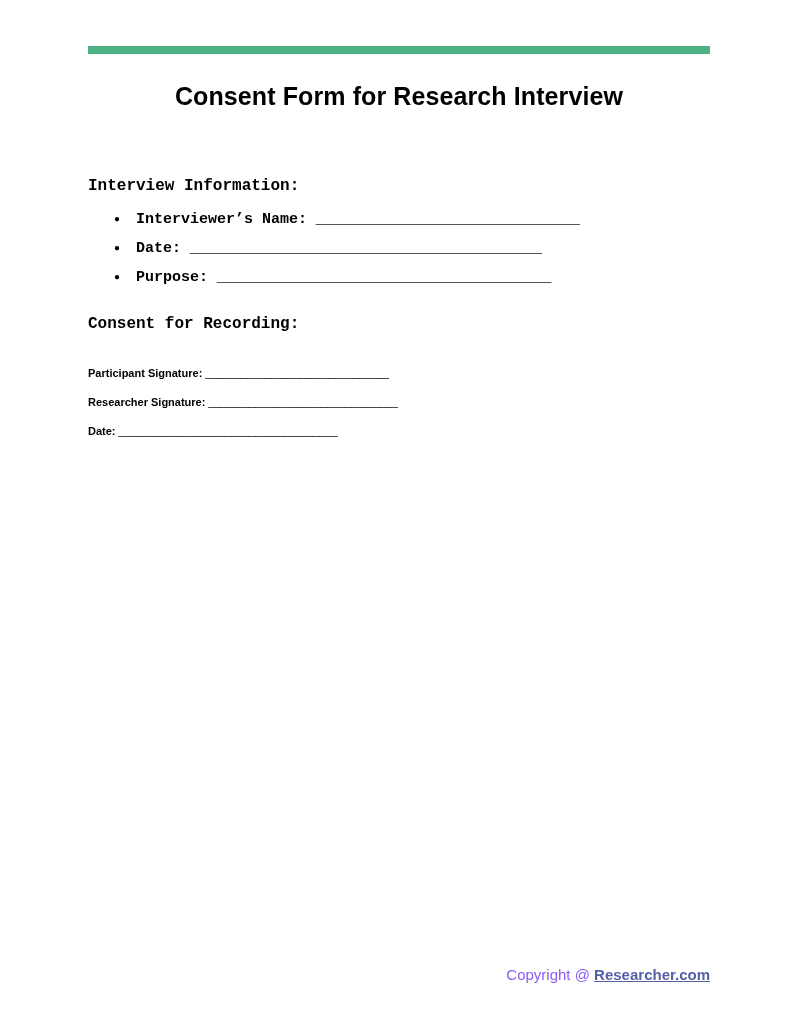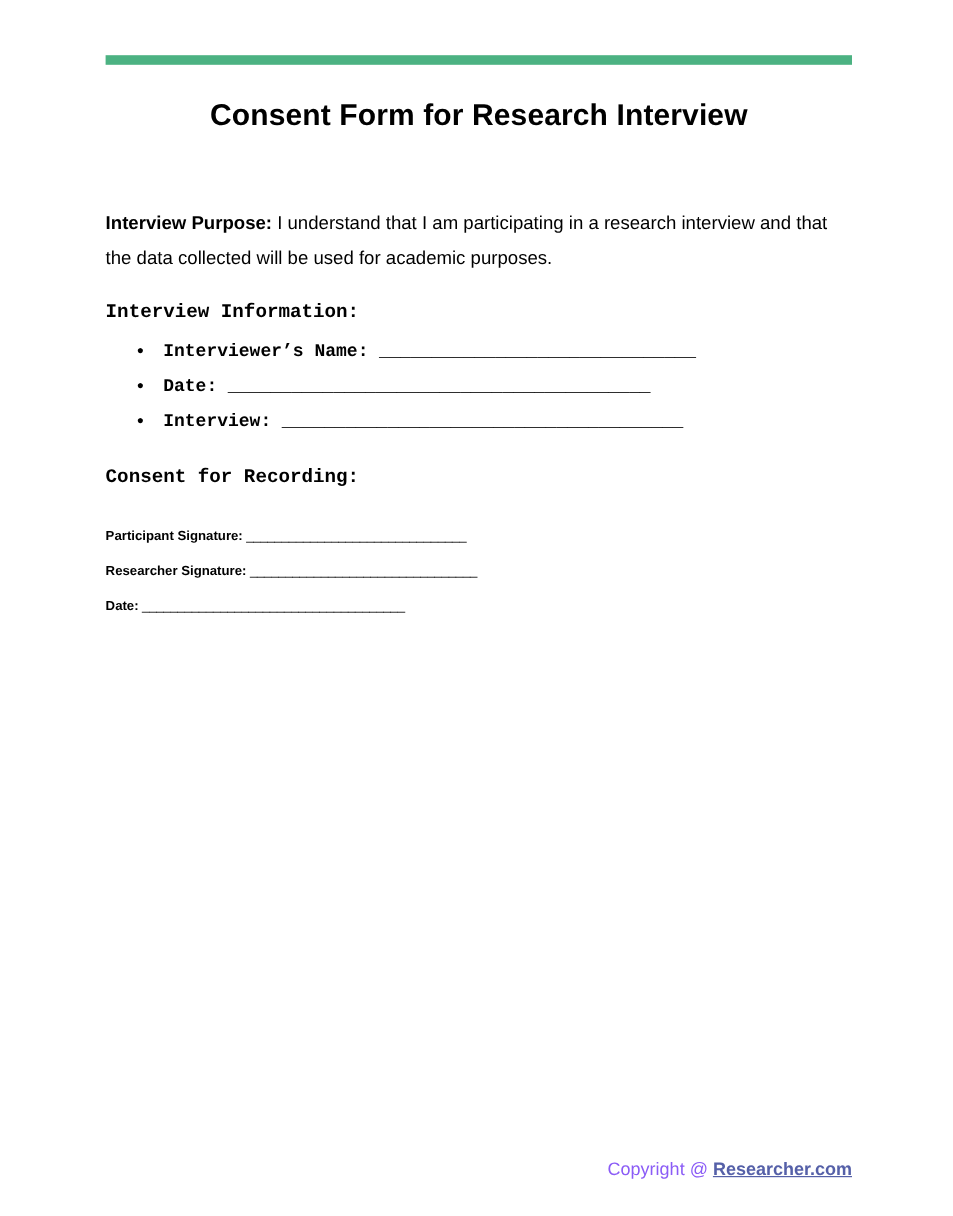--- a/index.html
+++ b/index.html
@@ -131,28 +131,27 @@
 <body>
 
 <div class="page">
 
   <div class="top-rule"></div>
 
   <div class="doc-title">Consent Form for Research Interview</div>
 
   <div class="content">
 
-    <p class="para"><span class="lead">Interview Purpose:</span><span> I understand that I am participating in a research interview and that the data collected will be used for academic purposes.</span></p>
 
     <p class="section-label">Interview Information:</p>
 
     <ul class="bullets">
       <li><span>Interviewer’s Name:</span><span class="blank"> ______________________________</span></li>
       <li><span>Date:</span><span class="blank"> ________________________________________</span></li>
-      <li><span>Interview:</span><span class="blank"> ______________________________________</span></li>
+      <li><span>Purpose:</span><span class="blank"> ______________________________________</span></li>
     </ul>
 
 
     <p class="section-label">Consent for Recording:</p>
 
 
 
     <div class="spacer-24"></div>
 
     <p class="sigline"><span>Participant Signature:</span><span class="blank"> _______________________________</span></p>

